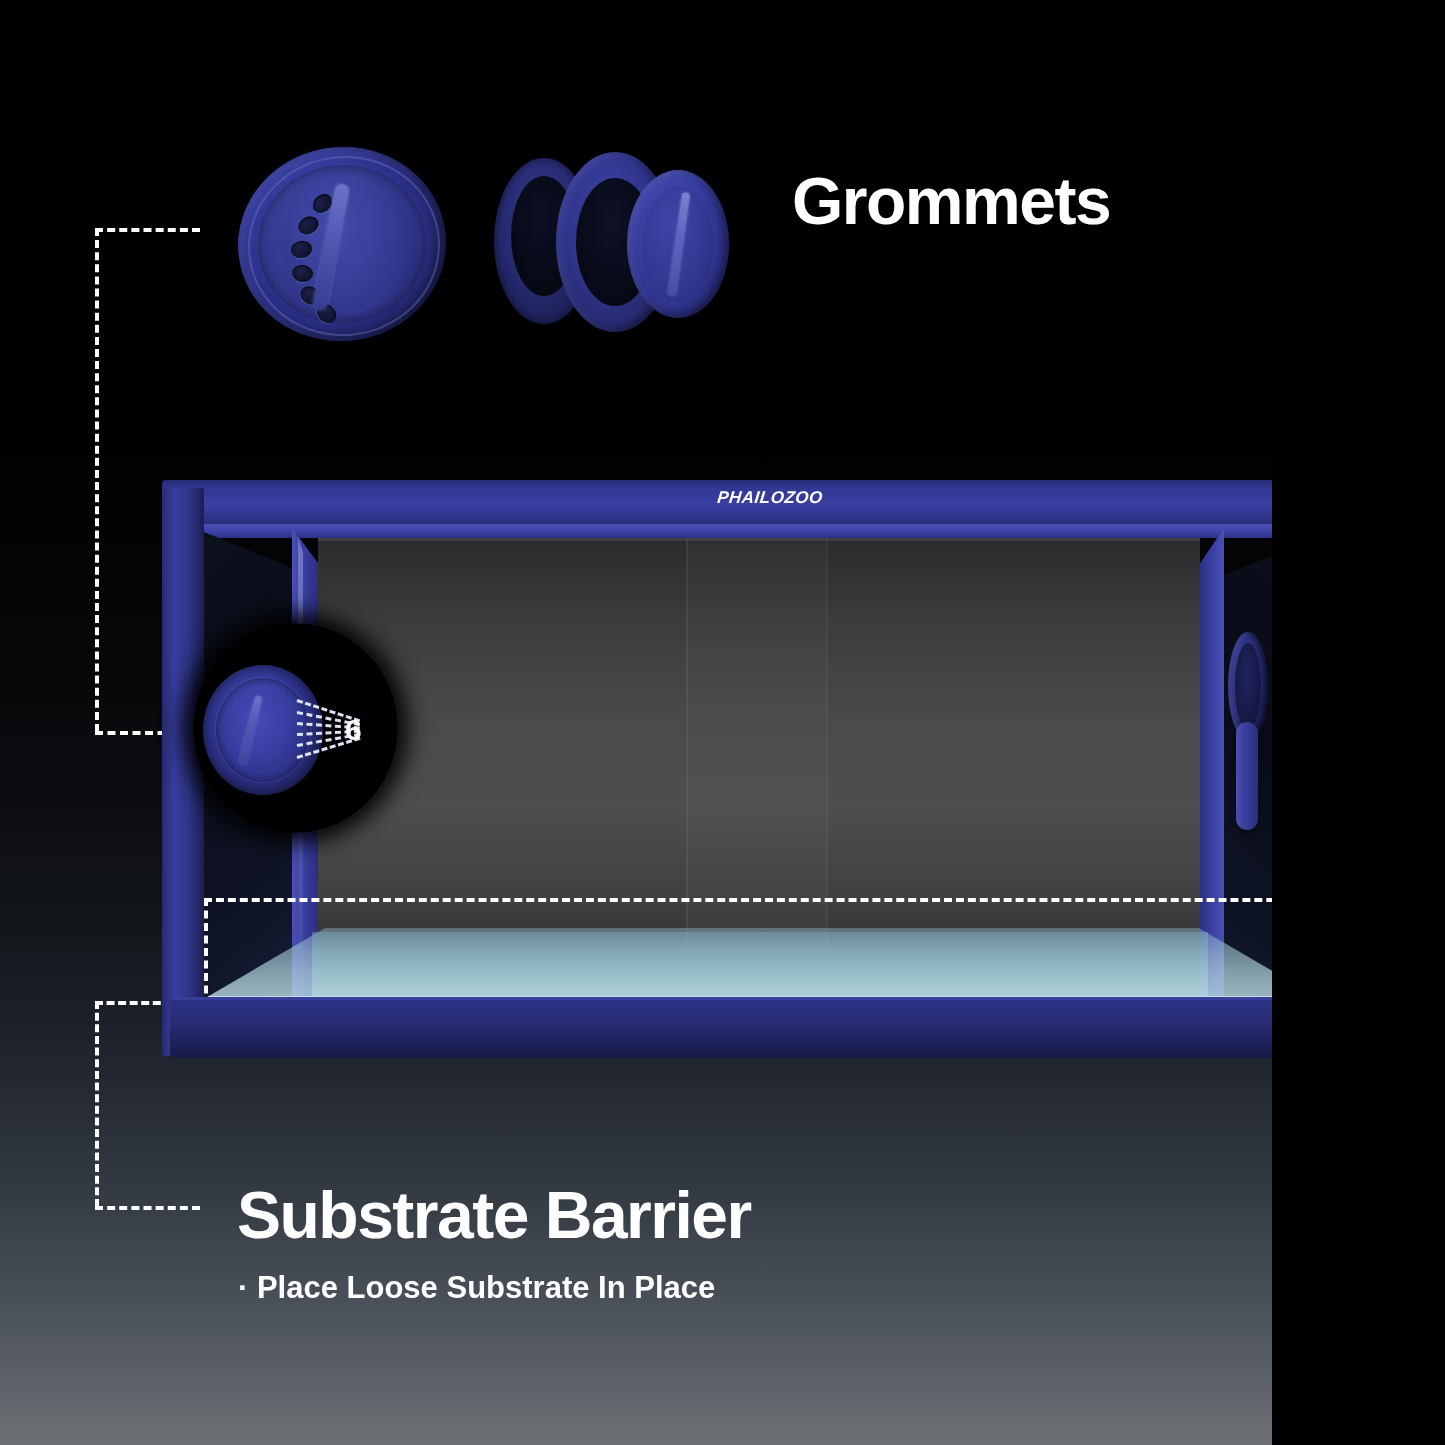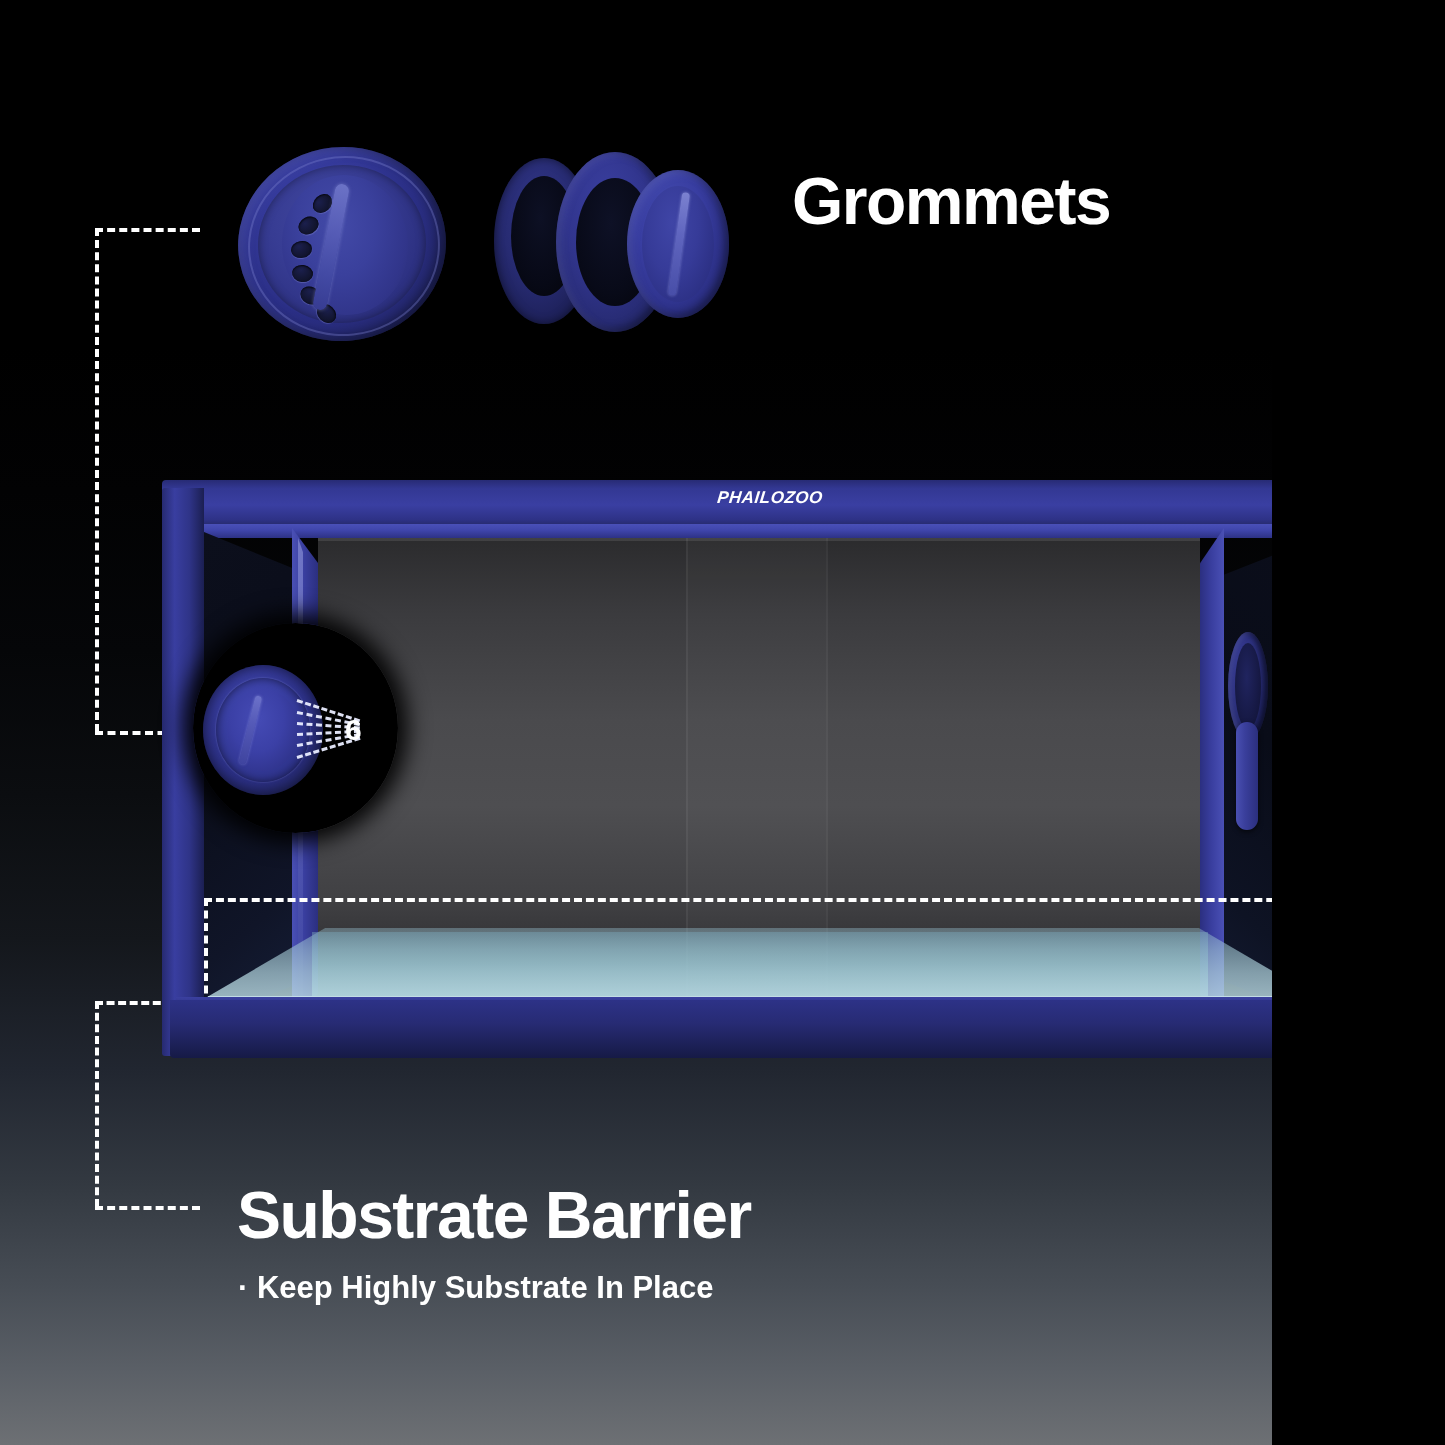--- a/index.html
+++ b/index.html
@@ -464,21 +464,21 @@
     <div class="ring" id="ring-mid"></div>
     <div class="ring" id="ring-mid-hole"></div>
     <div class="ring" id="ring-front"></div>
     <div class="ring" id="ring-front-face"></div>
     <div id="ring-front-slot"></div>
   </div>
 
   <div class="headline" id="grommets-title">Grommets</div>
 
   <div class="headline" id="substrate-title">Substrate Barrier</div>
-  <div class="subline" id="substrate-sub">· Keep Highly Substrate In Place</div>
+  <div class="subline" id="substrate-sub">· Place Loose Substrate In Place</div>
 
   <div id="tank">
 
     <div class="frame-post" id="rail-top"></div>
     <div id="rail-top-lip"></div>
 
     <div id="brand">PHAILOZOO</div>
 
     <div class="frame-post" id="post-left"></div>
     <div class="frame-post" id="post-right"></div>

